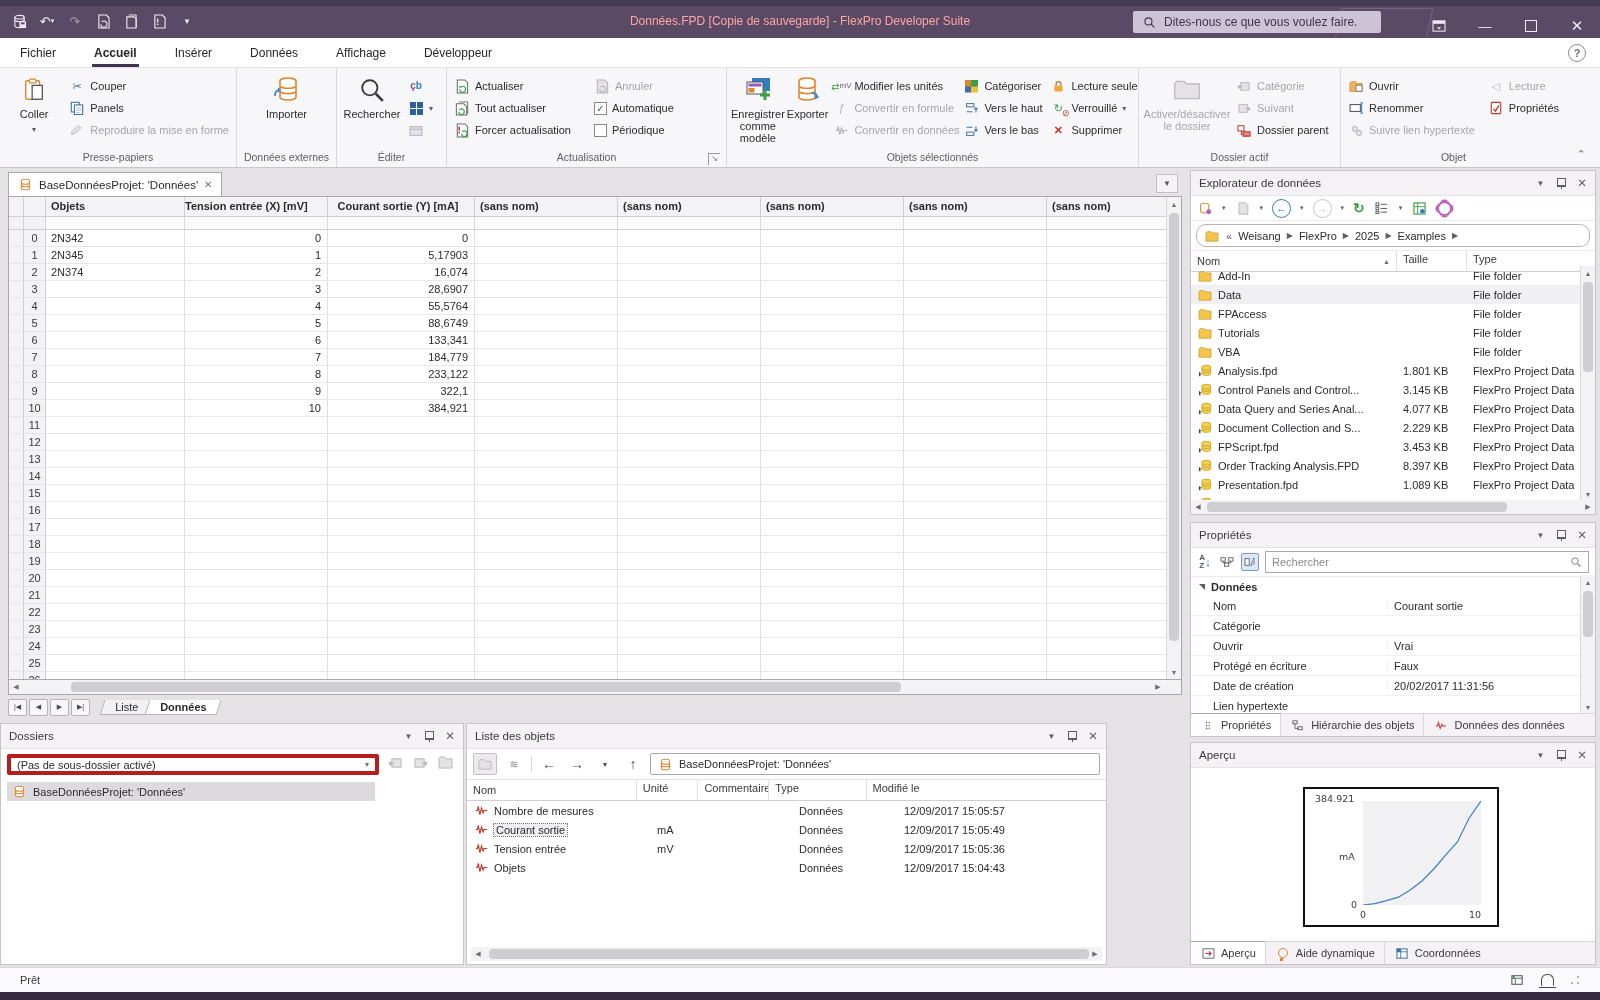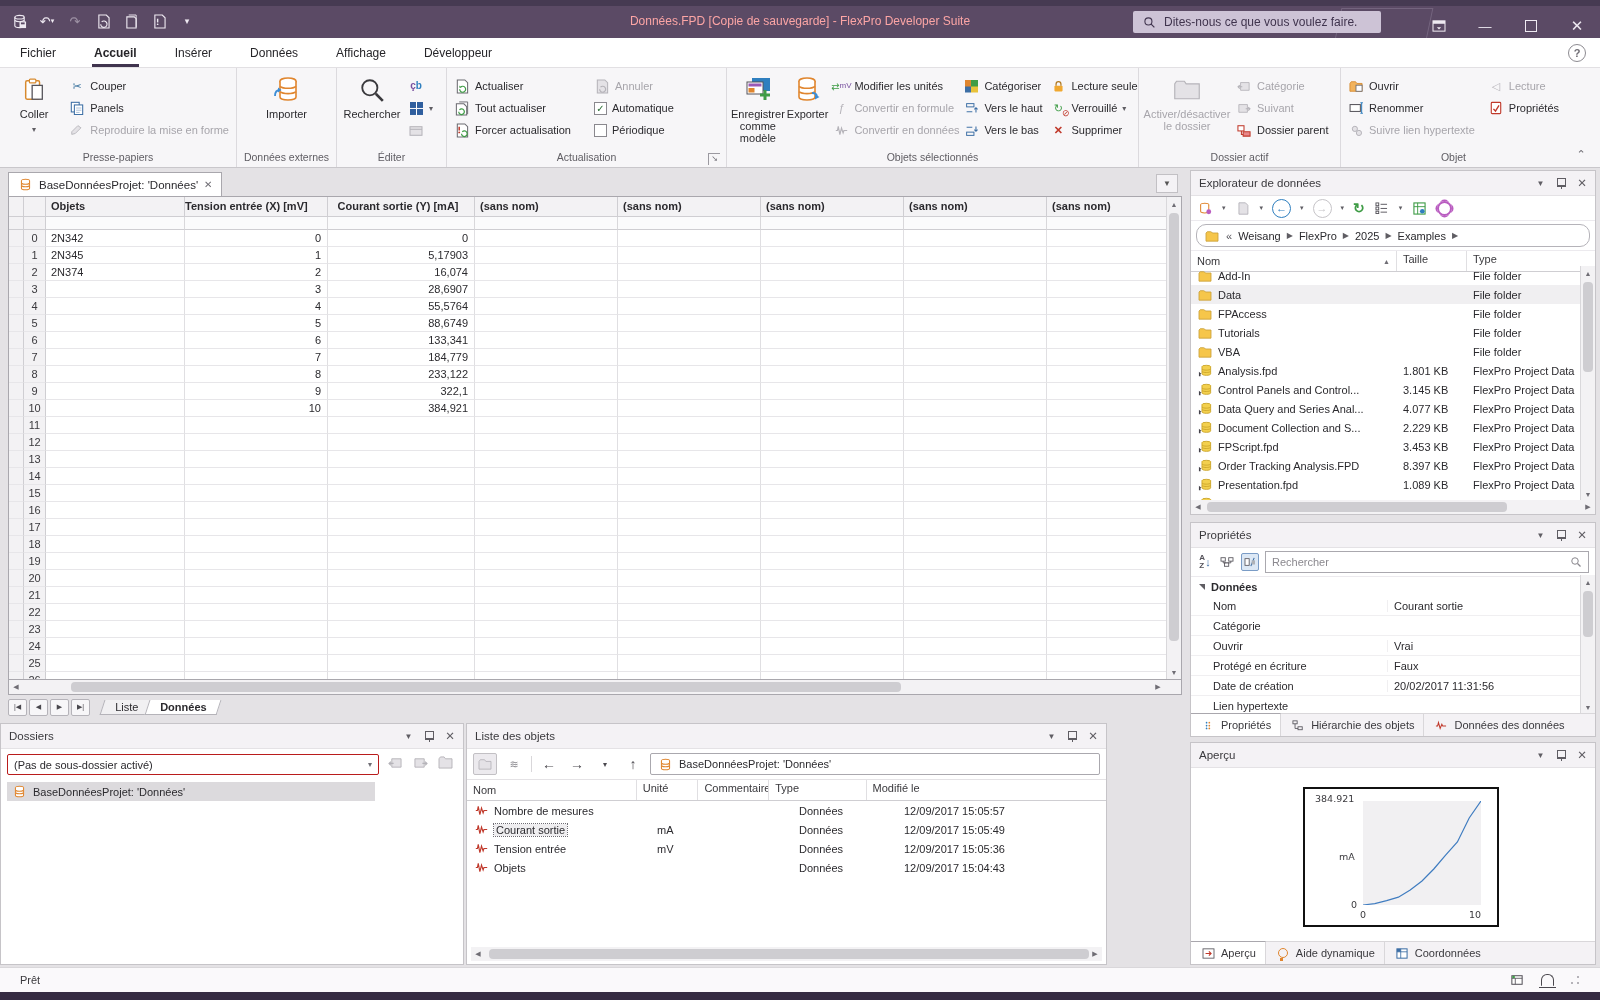--- a/index.html
+++ b/index.html
@@ -78,21 +78,21 @@
   .sb-vthumb{position:absolute;left:2px;right:2px;background:#cecdd1;border-radius:4px}
   .sb-h{height:14px;background:#f3f2f4;border:1px solid #a9a7ad;border-top:none;display:flex;align-items:center;position:relative}
   .sb-hthumb{position:absolute;top:2px;bottom:2px;background:#cecdd1;border-radius:4px}
   #sheetbar{height:20px;display:flex;align-items:center;gap:2px;padding-top:2px}
   .navb{width:17px;height:15px;border:1px solid #b5b3b9;border-radius:2px;background:#f7f6f8;display:flex;align-items:center;justify-content:center;font-size:7px;color:#4a484e}
   .sheettab{padding:1px 12px;border:1px solid #b5b3b9;border-top:none;background:#f1f0f2;transform:skewX(-18deg);margin-left:-6px}
   .sheettab span{display:inline-block;transform:skewX(18deg);font-size:11px}
   .sheettab.active{background:#fff;font-weight:bold}
   
   #folders{left:0;top:723px;width:464px;height:242px}
-  #folders-combo{margin:5px 6px;height:21px;border:1px solid #b91c1c;border-radius:2px;display:flex;align-items:center;padding:0 6px;width:372px;box-sizing:border-box;justify-content:space-between}
+  #folders-combo{margin:5px 6px;height:21px;border:4px solid #b91c1c;border-radius:2px;display:flex;align-items:center;padding:0 6px;width:372px;box-sizing:border-box;justify-content:space-between}
   #folders-icons{position:absolute;right:10px;top:32px;display:flex;gap:10px}
   #folder-item{margin:2px 6px;height:19px;background:#dcdadd;display:flex;align-items:center;gap:6px;padding:0 4px;width:368px;box-sizing:border-box}
   
   #objlist{left:466px;top:723px;width:641px;height:242px}
   #objtb{height:26px;display:flex;align-items:center;gap:6px;padding:2px 6px;border-bottom:1px solid #e4e2e5}
   .tbbtn{width:22px;height:20px;display:flex;align-items:center;justify-content:center;color:#4a484e}
   .tbbtn.boxed{border:1px solid #c2c0c4;background:#eceaee;border-radius:2px}
   .tbsep{width:1px;height:16px;background:#d9d7da}
   #objpath{flex:1;height:20px;border:1px solid #aaa8ae;border-radius:2px;display:flex;align-items:center;gap:6px;padding:0 6px}
   .lhead{display:flex;height:20px;border-bottom:1px solid #cfced2;background:#fff;font-size:11px;color:#3a393d}

